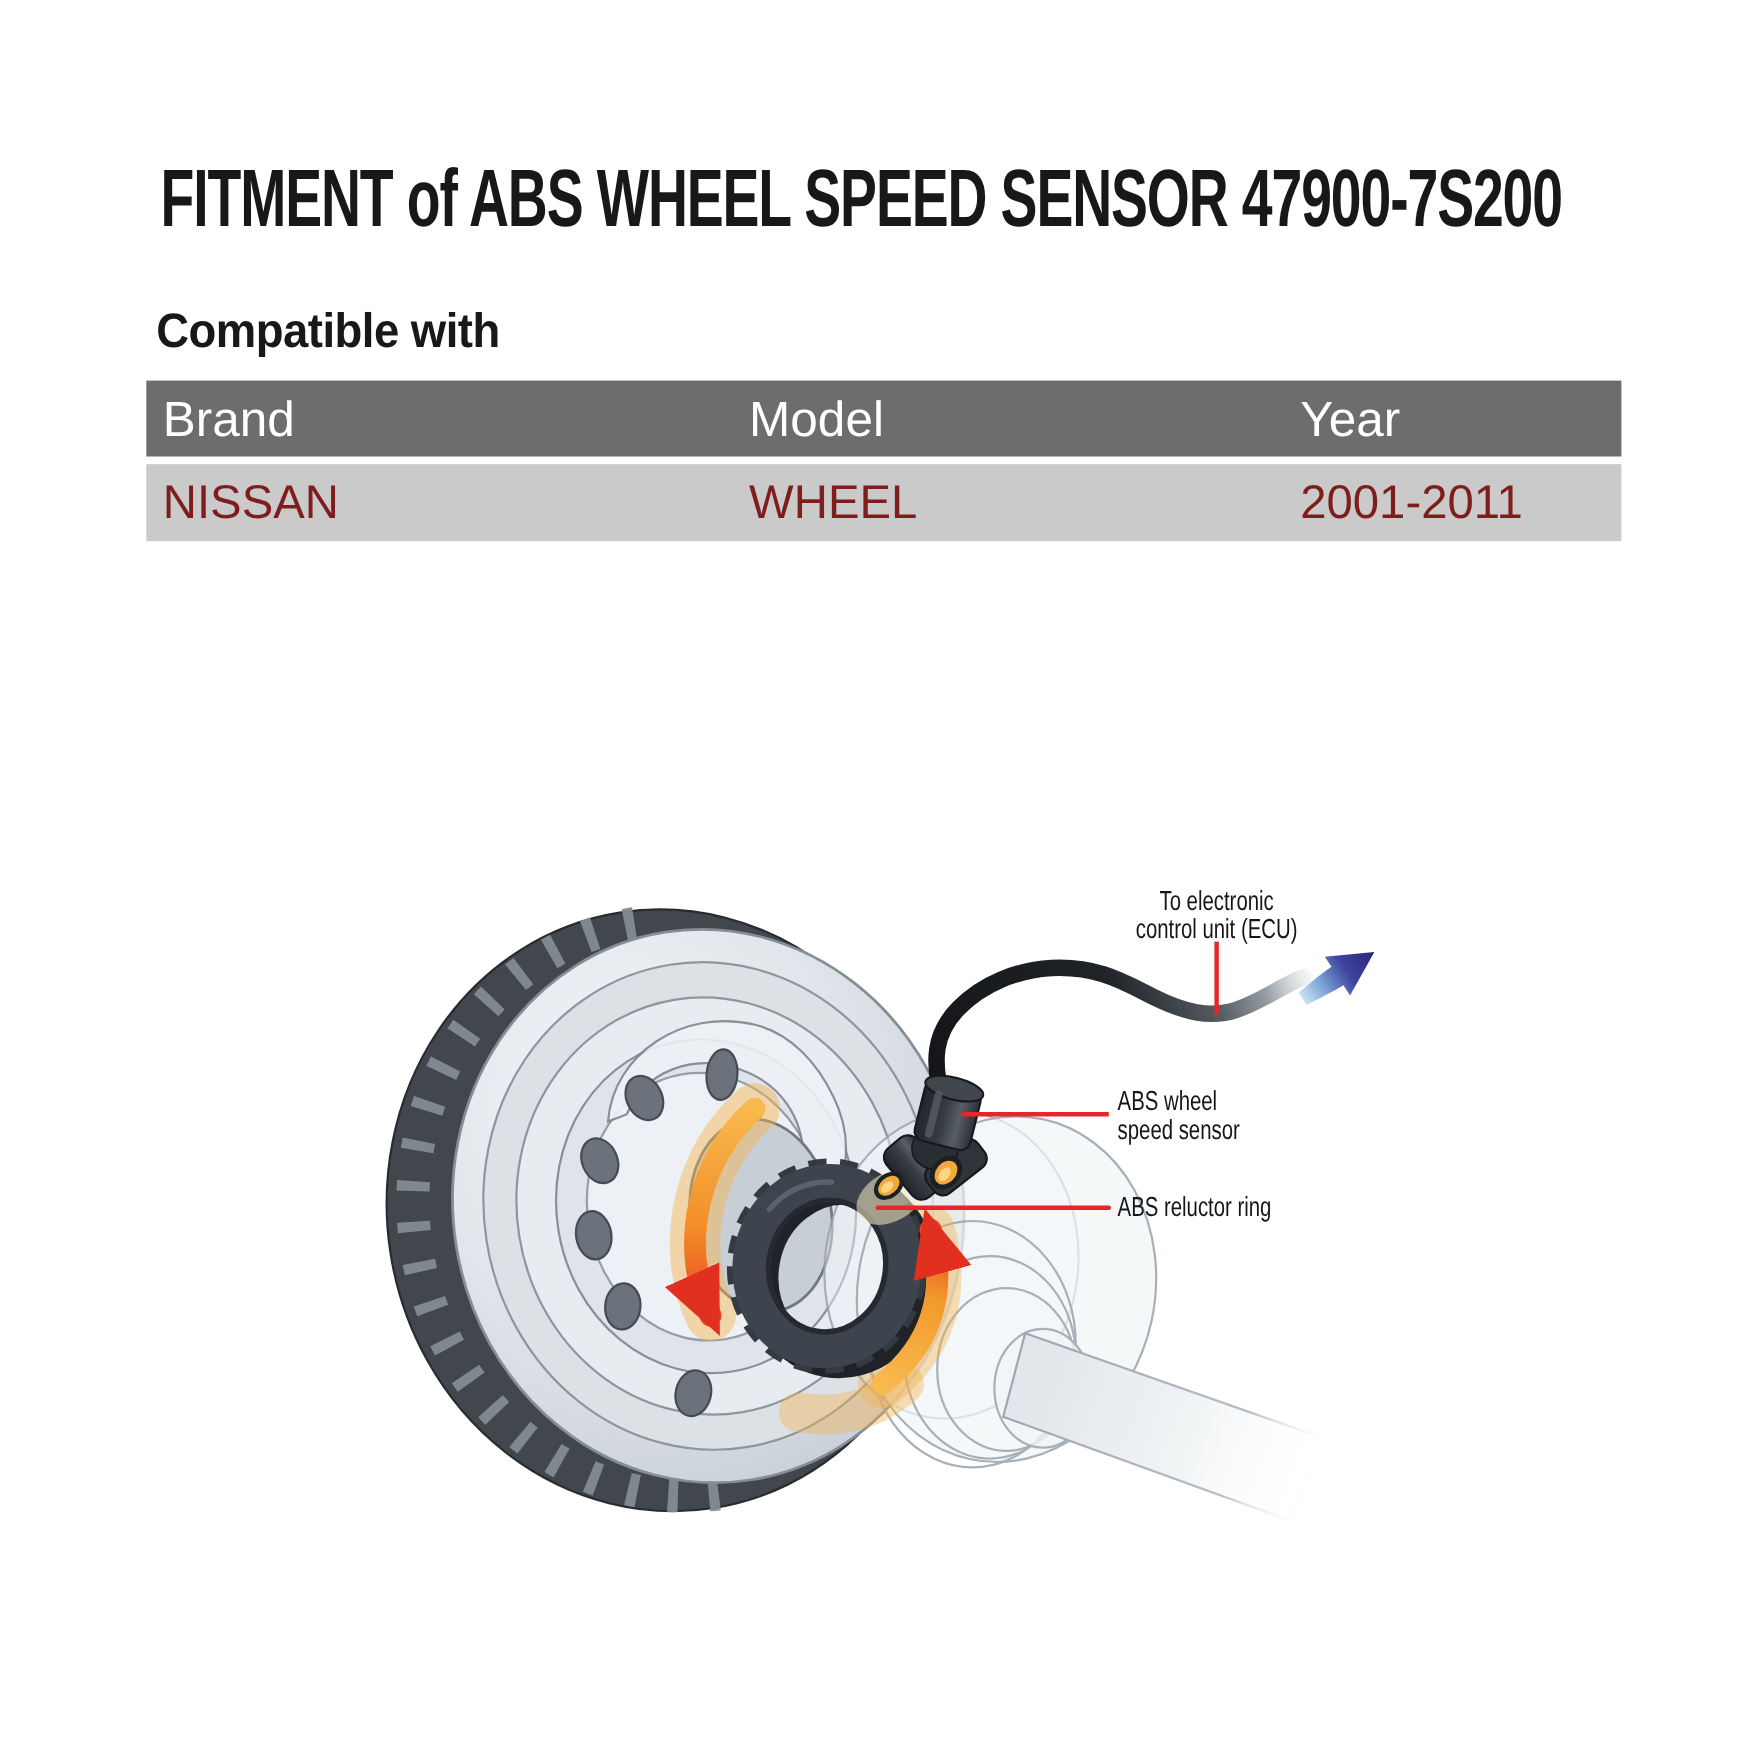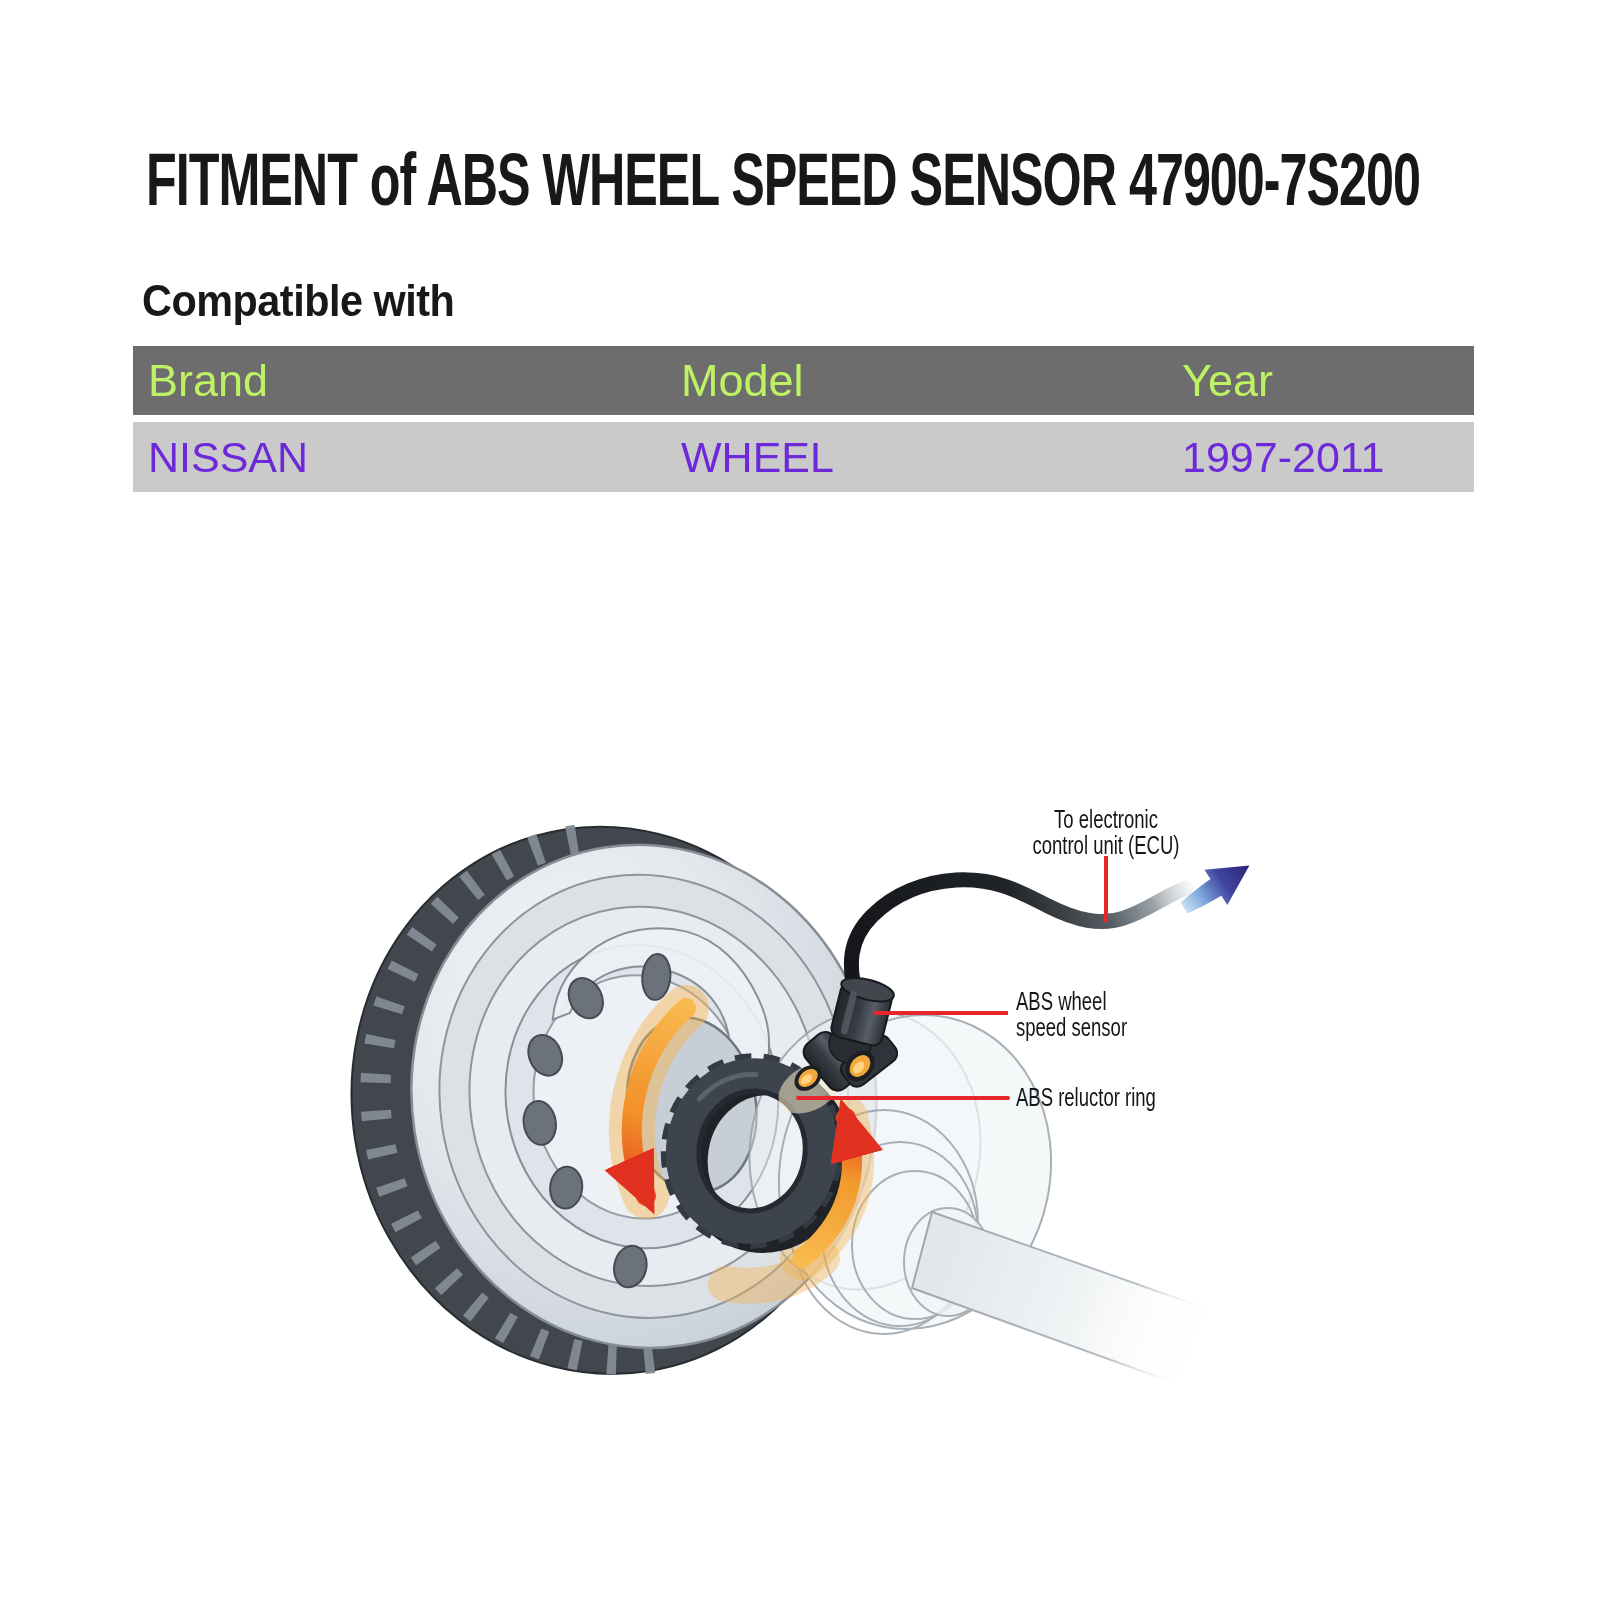--- a/index.html
+++ b/index.html
@@ -16,22 +16,22 @@
   .section-heading{
     left:142px;top:276px;
     font-size:44px;font-weight:700;letter-spacing:-0.5px;color:#17181a;
     white-space:nowrap;transform:scaleX(0.94);transform-origin:left top;
   }
   .fit-table{left:133px;top:346px;width:1341px;}
   .t-row{position:relative;width:1341px;}
   .t-head{height:69px;background:#6d6d6d;margin-bottom:7px;}
   .t-data{height:70px;background:#cacaca;}
   .cell{position:absolute;top:0;white-space:nowrap;}
-  .t-head .cell{color:#bef264;font-size:45px;font-weight:400;line-height:69px;}
-  .t-data .cell{color:#6d28d9;font-size:43px;font-weight:400;line-height:70px;}
+  .t-head .cell{color:#ffffff;font-size:45px;font-weight:400;line-height:69px;}
+  .t-data .cell{color:#7f1d1d;font-size:43px;font-weight:400;line-height:70px;}
   .c1{left:15px;} .c2{left:548px;} .c3{left:1049px;text-align:center;}
   .callout{
     color:#141619;font-size:25px;font-weight:400;line-height:26px;
     transform:scaleX(0.74);white-space:nowrap;
   }
   .callout.center{text-align:center;transform-origin:50% 0;}
   .callout.left{transform-origin:left top;}
   .ecu-callout{left:956px;top:806px;width:300px;}
   .sensor-callout{left:1016px;top:988px;}
   .reluctor-callout{left:1016px;top:1084px;}
@@ -48,21 +48,21 @@
 
   <div class="abs fit-table">
     <div class="t-row t-head">
       <span class="cell c1">Brand</span>
       <span class="cell c2">Model</span>
       <span class="cell c3">Year</span>
     </div>
     <div class="t-row t-data">
       <span class="cell c1">NISSAN</span>
       <span class="cell c2">WHEEL</span>
-      <span class="cell c3">1997-2011</span>
+      <span class="cell c3">2001-2011</span>
     </div>
   </div>
 
   <svg class="abs" style="left:0;top:0" width="1600" height="1600" viewBox="0 0 1600 1600">
     <defs>
       <radialGradient id="faceG" cx="38%" cy="30%" r="88%">
         <stop offset="0" stop-color="#f6f8fa"></stop>
         <stop offset="0.45" stop-color="#e2e7ec"></stop>
         <stop offset="1" stop-color="#bfc7cf"></stop>
       </radialGradient>

